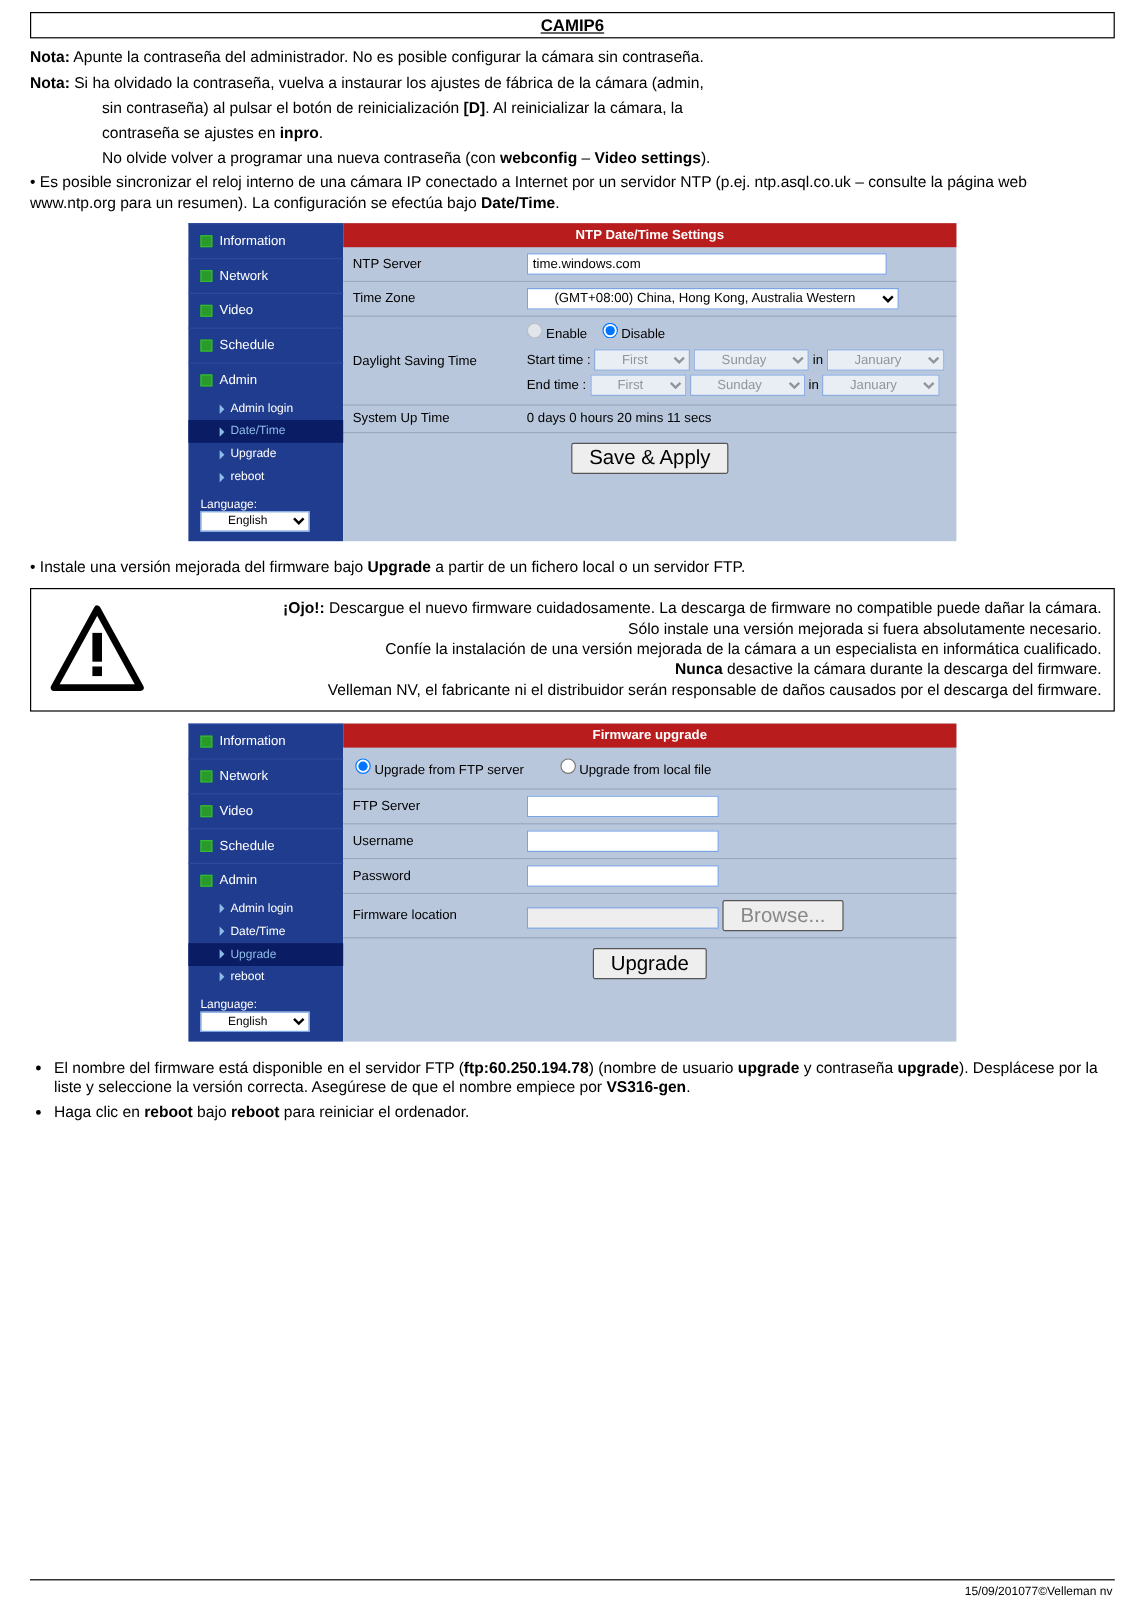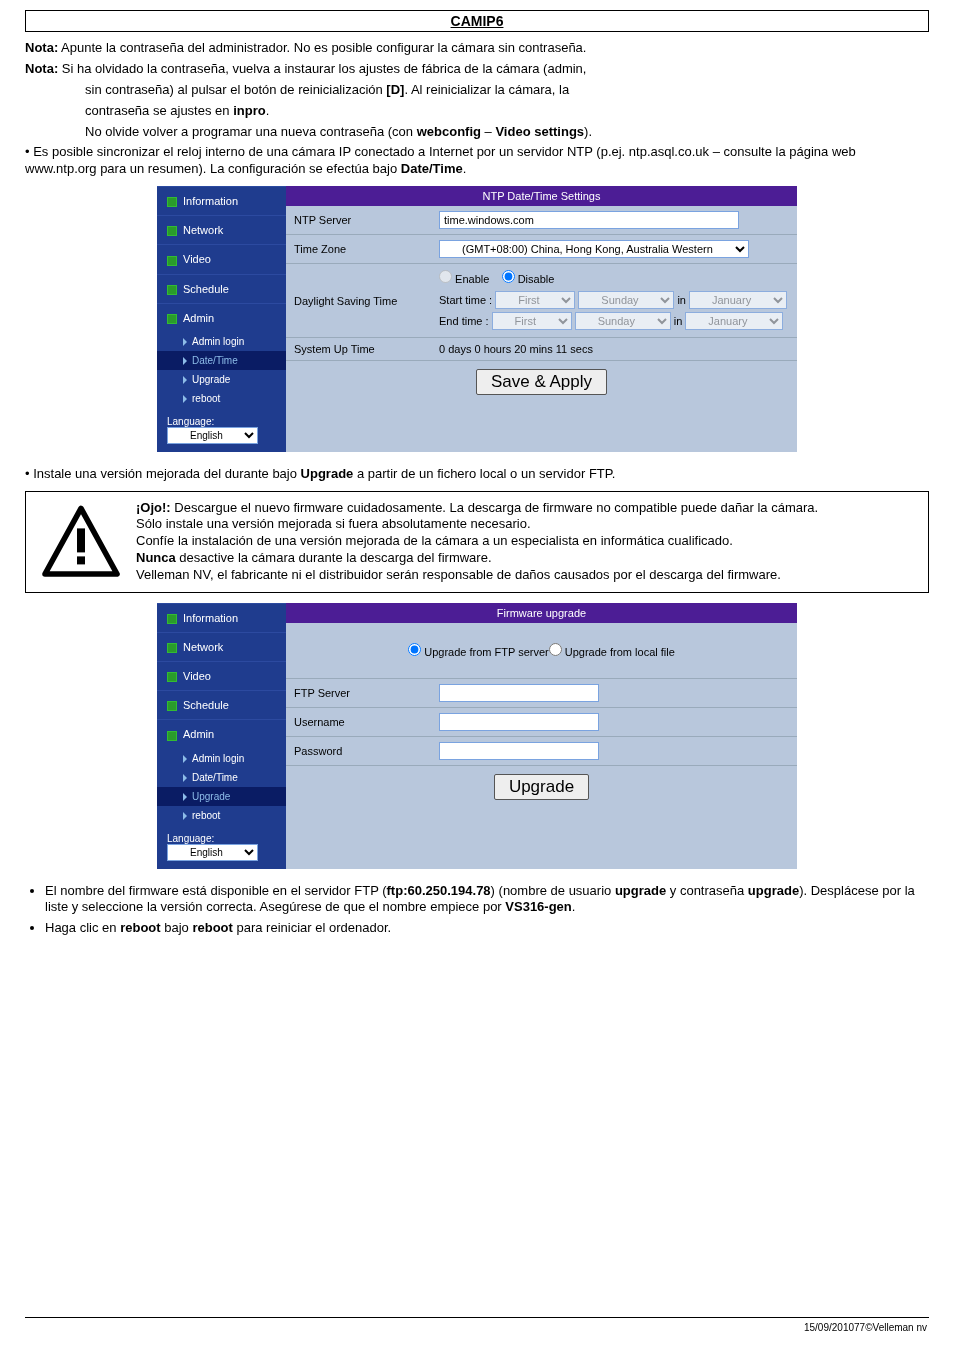--- a/index.html
+++ b/index.html
@@ -14,37 +14,37 @@
   .shot { margin: 8px auto 14px auto; display: flex; border: 0; width: 640px; }
   .sidebar { width: 129px; background: #1f3c8e; color: #fff; font-size: 11px; }
   .side-item { padding: 8px 10px; border-top: 1px solid #2c4aa0; position: relative; cursor: default; }
   .side-sub { padding: 4px 10px 4px 26px; font-size: 10px; position: relative; }
   .side-sub.active { background: #0a1c64; color: #8dbce8; }
   .side-sub .tri { display:inline-block; width:0;height:0;border-top:4px solid transparent;border-bottom:4px solid transparent;border-left:4px solid #8dbce8; margin-right:5px; vertical-align: middle;}
   .side-item .sq { display:inline-block;width:10px;height:10px;background:#2a9b2b;margin-right:6px;vertical-align:middle;border:1px solid #3b3; }
   .side-lang { padding:8px 10px; color:#fff; font-size:10px; }
   .side-lang select { font-size:10px; background:#fff; border:1px solid #7aa3e0; }
   .panel { flex:1; background:#b8c7dc; font-size:11px; }
-  .panel-hdr { background:#4c1d95; color:#fff; font-weight:normal; text-align:center; padding:4px 12px; font-size:11px; }
+  .panel-hdr { background:#b91c1c; color:#fff; font-weight:bold; text-align:center; padding:4px 12px; font-size:11px; }
   table.frm { width:100%; border-collapse: collapse; }
   table.frm td { padding:5px 8px; border-bottom:1px solid #9ab; vertical-align: middle; font-size:11px; }
   table.frm td.lbl { width: 145px; }
   .txtin { border:1px solid #7aa3e0; background:#fff; padding:2px 4px; font-size:11px; width:160px; }
   .selin { border:1px solid #7aa3e0; background:#fff; padding:1px 18px; font-size:11px; }
   .dgrp { line-height: 1.9; }
   .btnrow { text-align:center; padding:8px 0; }
   .btn { border:1px solid #555; background:#eee; padding:2px 14px; font-size:17px; border-radius:2px; }
   .warnbox { border:1px solid #000; display:flex; margin:4px 0 10px 0; }
   .warnicon { width:110px; display:flex; align-items:center; justify-content:center; }
   .warnicon svg { width:80px; height:80px; }
-  .warntxt { flex:1; padding:8px 10px 8px 0; font-size:13px; line-height:1.3; }
+  .warntxt { flex:1; padding:8px 10px 8px 0; font-size:13px; line-height:1.3;text-align:right; }
   .notebul2 { list-style: disc; margin-left: 20px; }
   .notebul2 li { margin-bottom:4px; line-height:1.3; }
   .footer { border-top:1px solid #000; margin-top:380px; padding:4px 2px 0 2px; display:flex; justify-content:flex-end; font-size:10px; }
-  .radio-row { display:flex; padding:20px 10px; border-bottom:1px solid #9ab; font-size:11px; align-items:center;justify-content:center; }
+  .radio-row { display:flex; gap:30px; padding:9px 10px; border-bottom:1px solid #9ab; font-size:11px; align-items:center; }
 </style>
 </head>
 <body>
 
 <div class="title-box">CAMIP6</div>
 
 <p class="para"><b>Nota:</b><span> Apunte la contraseña del administrador. No es posible configurar la cámara sin contraseña.</span></p>
 <p class="para"><b>Nota:</b><span> Si ha olvidado la contraseña, vuelva a instaurar los ajustes de fábrica de la cámara (admin,</span></p>
 <p class="para indent"><span>sin contraseña) al pulsar el botón de reinicialización </span><b>[D]</b><span>. Al reinicializar la cámara, la</span></p>
 <p class="para indent"><span>contraseña se ajustes en </span><b>inpro</b><span>.</span></p>
@@ -104,21 +104,21 @@
             <td class="lbl">System Up Time</td>
           <td>0 days 0 hours 20 mins 11 secs</td>
           </tr>
     </tbody>
       </table>
     <div class="btnrow"><button class="btn">Save &amp; Apply</button></div>
   </div>
 </div>
 
 <ul class="bul">
-  <li><span>Instale una versión mejorada del durante bajo </span><b>Upgrade</b><span> a partir de un fichero local o un servidor FTP.</span></li>
+  <li><span>Instale una versión mejorada del firmware bajo </span><b>Upgrade</b><span> a partir de un fichero local o un servidor FTP.</span></li>
 </ul>
 
 <div class="warnbox">
   <div class="warnicon">
     <svg viewBox="0 0 100 100">
         <polygon points="50,8 95,90 5,90" fill="none" stroke="#000" stroke-width="7" stroke-linejoin="round"></polygon>
         <rect x="45" y="33" width="10" height="30" fill="#000"></rect>
         <rect x="45" y="68" width="10" height="10" fill="#000"></rect>
       </svg>
   </div>
@@ -160,20 +160,25 @@
           <td><input class="txtin" style=""></td>
           </tr>
       <tr>
             <td class="lbl">Username</td>
           <td><input class="txtin" style=""></td>
           </tr>
       <tr>
             <td class="lbl">Password</td>
           <td><input class="txtin" type="password" style=""></td>
           </tr>
+      <tr>
+            <td class="lbl">Firmware location</td>
+          <td><input class="txtin" disabled="" style="background: rgb(238, 238, 238);">
+              <button class="btn" disabled="" style="color:#888">Browse...</button></td>
+          </tr>
     </tbody>
       </table>
     <div class="btnrow"><button class="btn">Upgrade</button></div>
   </div>
 </div>
 
 <ul class="notebul2">
   <li>
     <span>El nombre del firmware está disponible en el servidor FTP (</span><b>ftp:60.250.194.78</b><span>) (nombre de usuario </span><b>upgrade</b><span> y contraseña </span><b>upgrade</b><span>). Desplácese por la liste y seleccione la versión correcta. Asegúrese de que el nombre empiece por </span><b>VS316-gen</b><span>.</span>
   </li>

